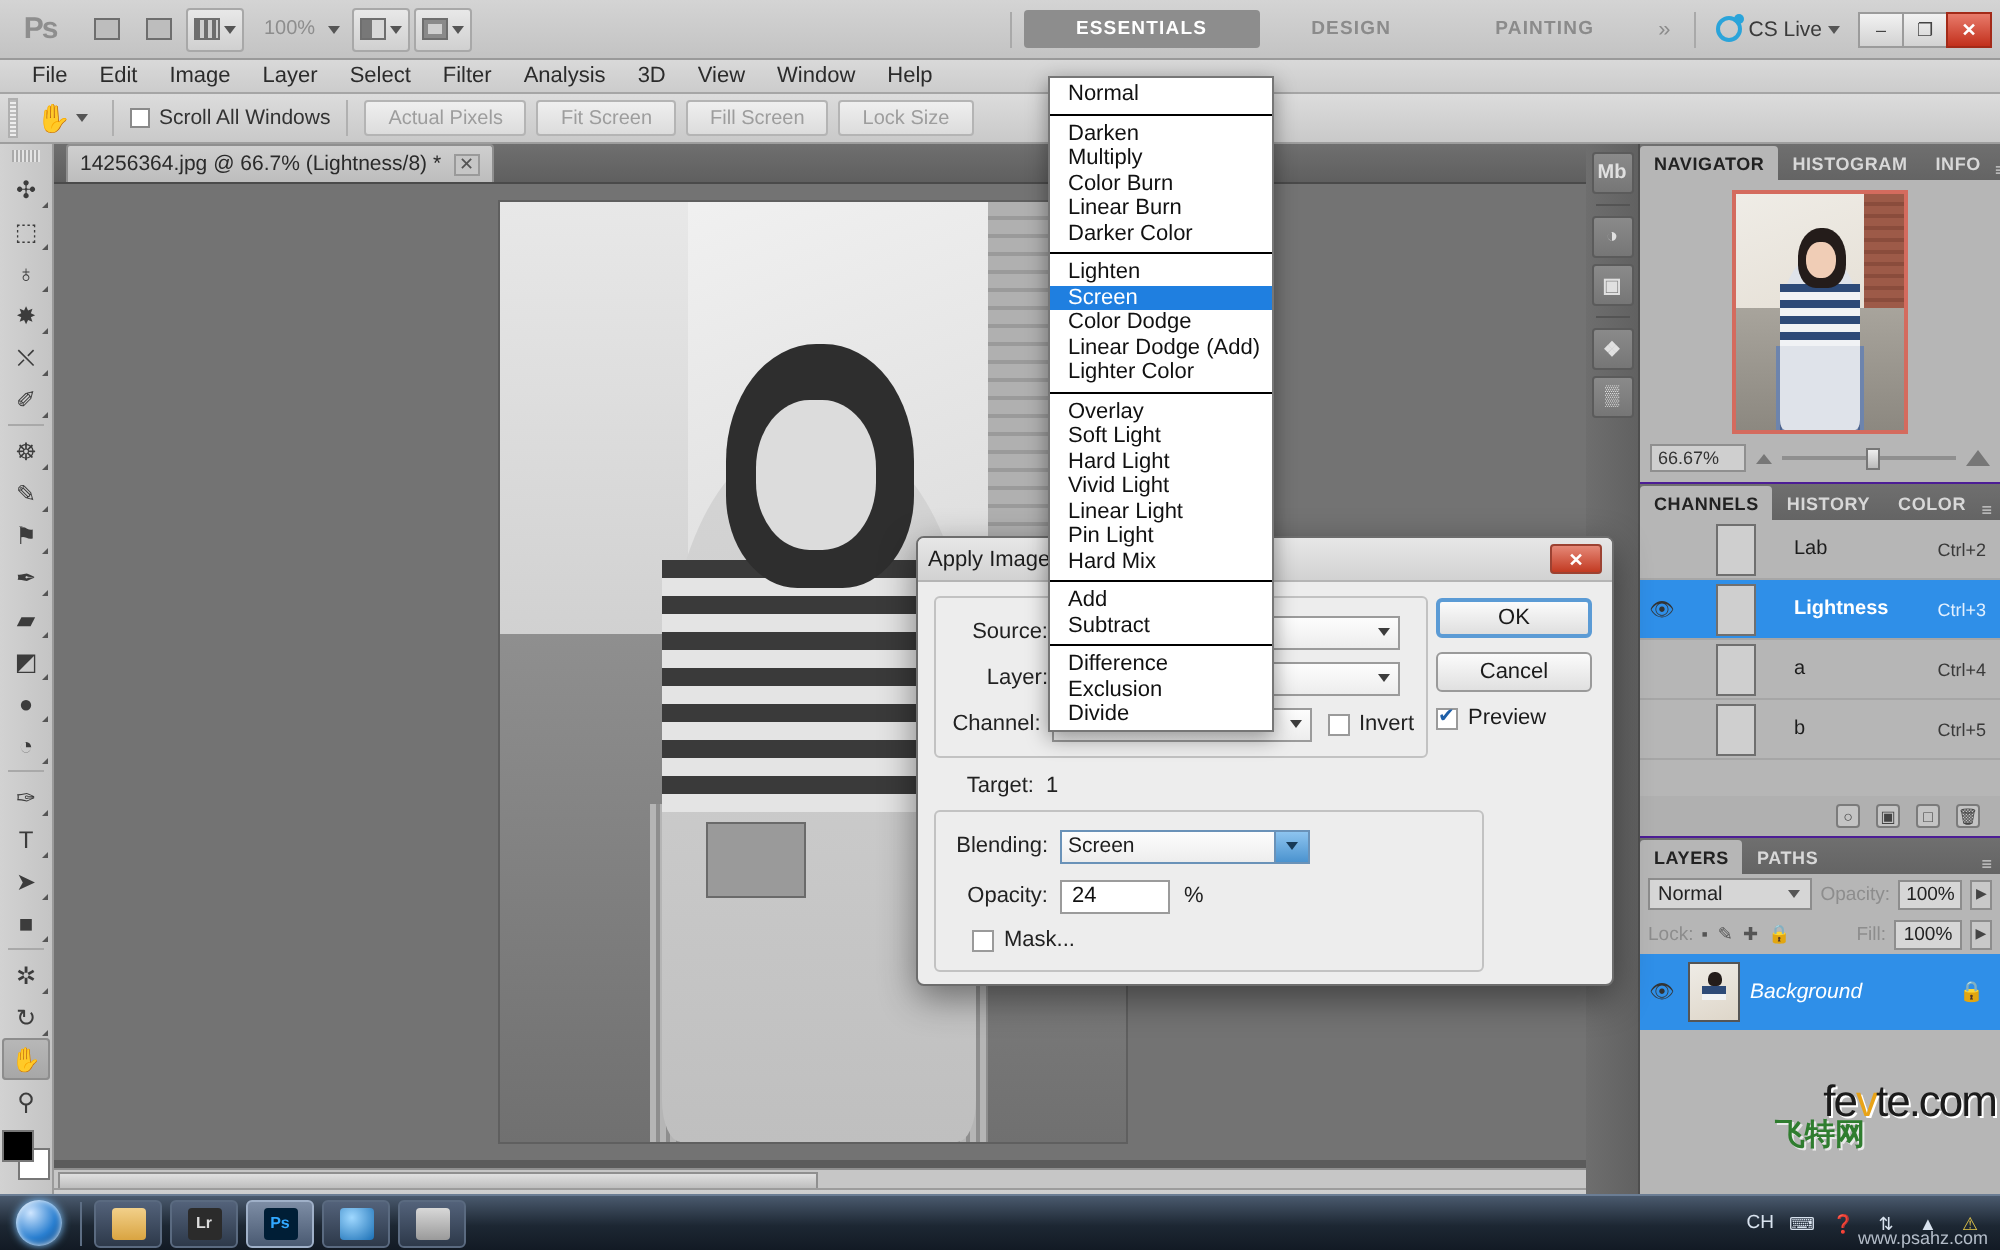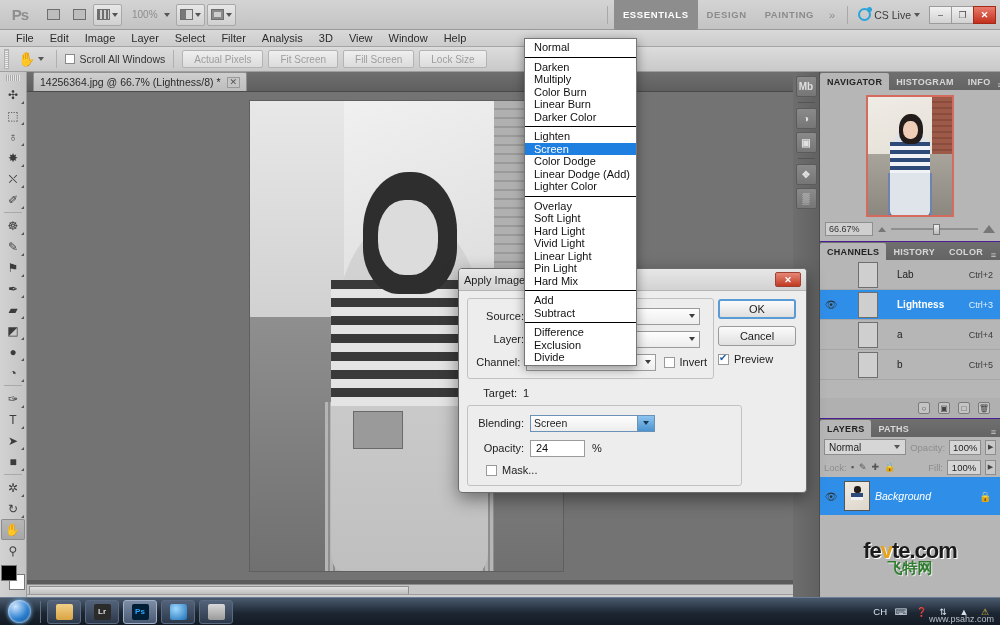--- a/index.html
+++ b/index.html
@@ -32,21 +32,21 @@
   .appbtn.bx { border-color:#a8a8a8; background:linear-gradient(#e8e8e8,#d0d0d0); }
   .sqicon { width:13px; height:11px; border:1px solid #6e6e6e; background:#bdbdbd; display:inline-block;}
   .sqicon.split { background:linear-gradient(90deg,#787878 45%,#d8d8d8 45%); }
   .sqicon.film { background:repeating-linear-gradient(90deg,#6e6e6e 0 2px,#cfcfcf 2px 4px); }
   .sqicon.frame { background:#cfcfcf; box-shadow: inset 0 0 0 2px #8a8a8a; }
   .caret { width:0;height:0;border-left:3px solid transparent;border-right:3px solid transparent;border-top:4px solid #555; }
   .zoomlbl { color:#8d8d8d; font-size:10px; padding:0 4px; }
   .spacer { flex:1; }
   .wsdiv { width:1px;height:18px;background:#a9a9a9;margin:0 6px; }
   .wstab {
-    height:31px; padding:0 9px; display:flex;align-items:center;
+    height:19px; padding:0 26px; display:flex;align-items:center;
     font-size:9.5px; letter-spacing:.6px; color:#8b8b8b; font-weight:bold;
   }
   .wstab.active { background:#8d8d8d; color:#fff; border-radius:2px; }
   .chev2 { color:#8b8b8b; font-size:11px; padding:0 6px; }
   .cslive { display:flex;align-items:center;gap:3px; color:#3a3a3a; font-size:10.5px; padding:0 4px; }
   .cscircle{width:13px;height:13px;border-radius:50%;border:2.5px solid #2aa4da;position:relative;}
   .cscircle:after{content:"";position:absolute;top:-3px;right:-3px;width:5px;height:5px;background:#2aa4da;border-radius:50%;}
   .winbtns { display:flex; margin-right:4px; margin-left:6px; }
   .wbtn {
     width:23px;height:18px;border:1px solid #9b9b9b;margin-left:-1px;
@@ -227,22 +227,22 @@
     display:flex;align-items:center;justify-content:center;color:#444;}
   .lockicons{display:flex;gap:5px;align-items:center;font-size:9px;color:#555;}
   .lyrow{height:38px;display:flex;align-items:center;gap:5px;padding:0 3px;background:#2f8fe8;}
   .lythumb{width:26px;height:30px;border:1px solid #555;overflow:hidden;position:relative;background:#cfc7bd;}
   .lyname{flex:1;font-size:10.5px;font-style:italic;color:#fff;}
   .lylock{font-size:10px;color:#1b1b1b;padding-right:5px;}
   .lyempty{height:108px;background:#b6b6b6;position:relative;}
 
   
   .wm{position:absolute;right:2px;bottom:22px;width:176px;text-align:center;pointer-events:none;}
-  .wm1{font-size:22px;font-weight:bold;color:#1b1b1b;letter-spacing:-1px;line-height:20px;
-    text-shadow:1px 1px 0 #fff;}
+  .wm1{font-size:22px;font-weight:normal;color:#1b1b1b;letter-spacing:-1px;line-height:20px;
+    text-shadow:1px 1px 0 #fff;text-align:right;}
   .wm1 .v{color:#e8a317;}
   .wm2{font-size:15px;font-weight:bold;color:#2f7d2f;line-height:14px;
     text-shadow:1px 1px 0 rgba(255,255,255,.7);}
 
   
   .taskbar{
     position:absolute;left:0;bottom:0;width:1000px;height:28px;
     background:linear-gradient(#4a5a6e,#1d2733 55%,#121a24);
     border-top:1px solid #6b7d94;display:flex;align-items:center;
   }

